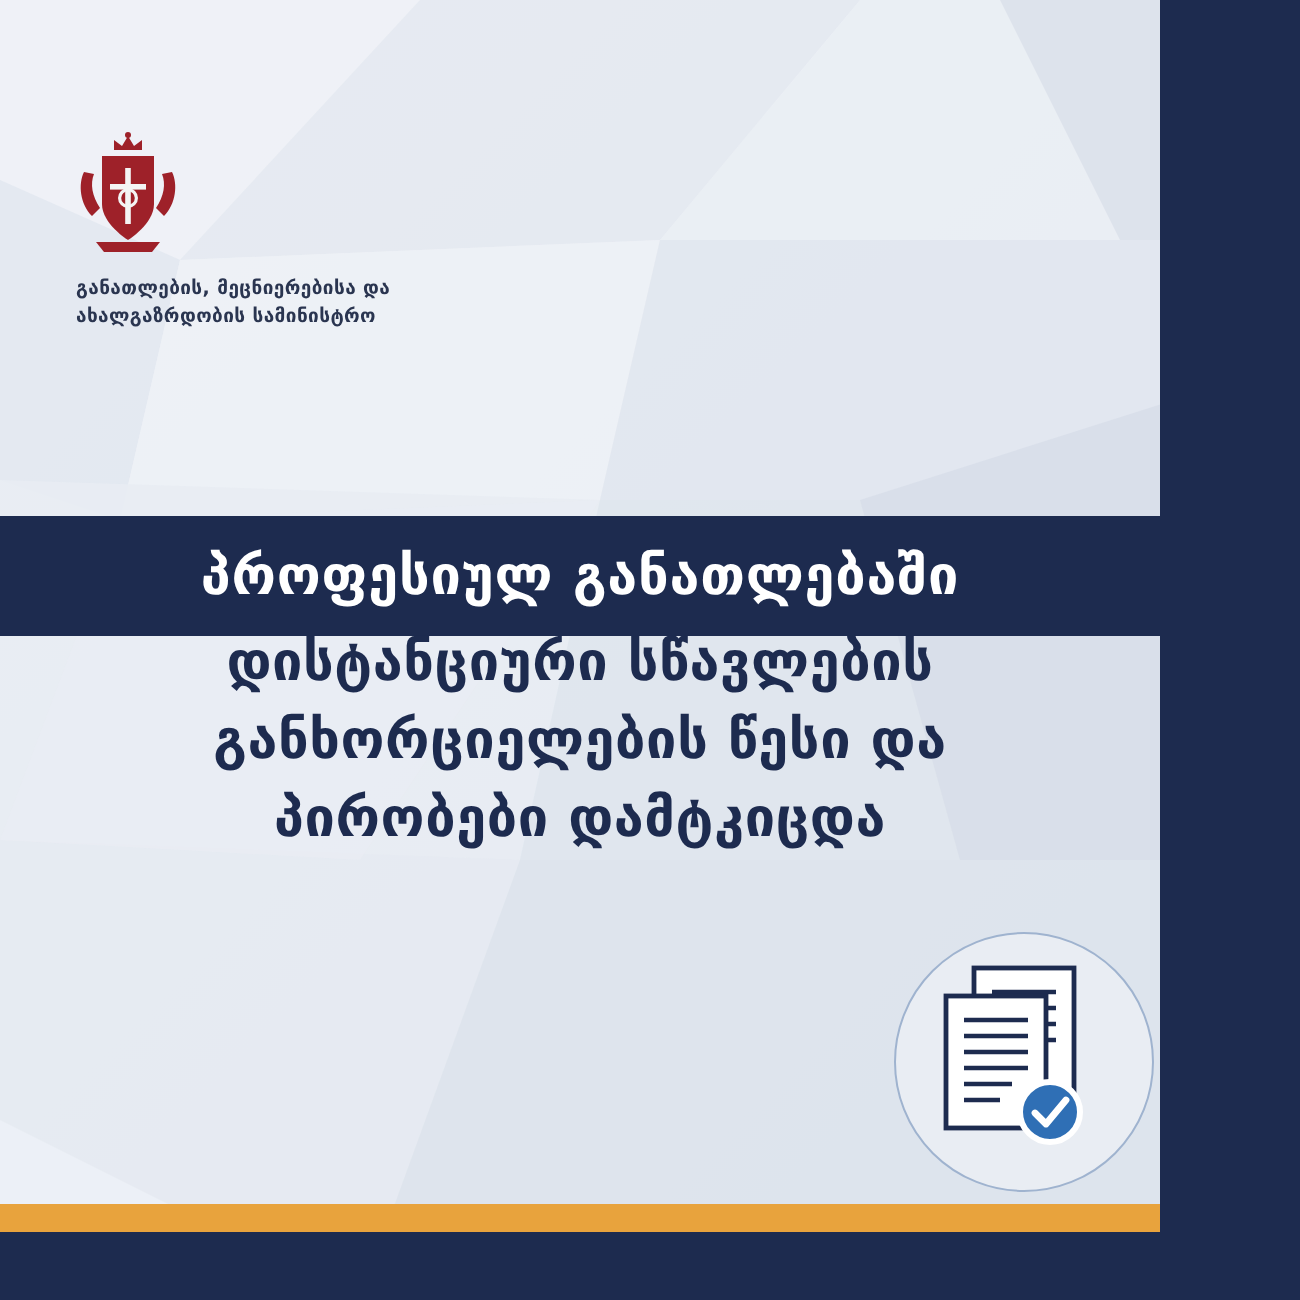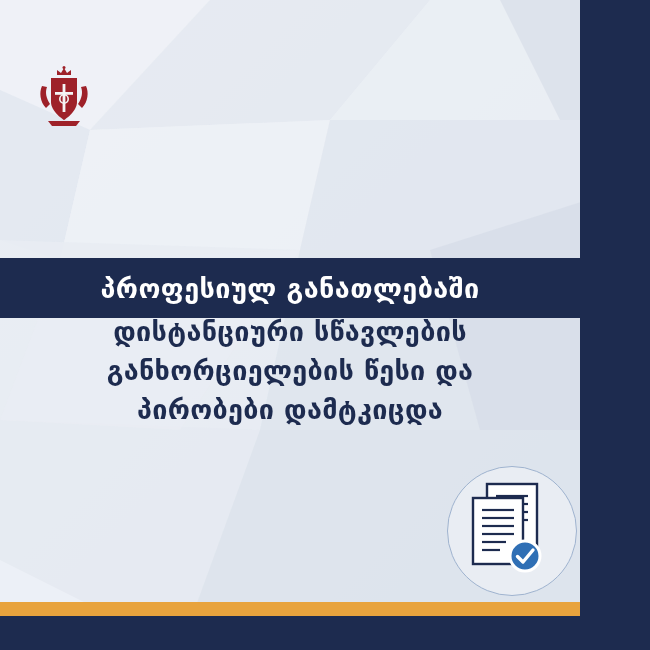--- a/index.html
+++ b/index.html
@@ -178,20 +178,22 @@
 
         <path d="M13 12 L39 12 L39 36 C39 46 26 54 26 54 C26 54 13 46 13 36 Z" fill="#9e2129"></path>
 
         <rect x="24.6" y="18" width="2.8" height="28" fill="#f4f4f4"></rect>
         <rect x="17" y="26" width="18" height="2.8" fill="#f4f4f4"></rect>
         <circle cx="26" cy="33" r="4.2" fill="none" stroke="#f4f4f4" stroke-width="1.6"></circle>
 
         <path d="M10 55 L42 55 L38 60 L14 60 Z" fill="#9e2129"></path>
       </svg>
     </div>
+    <div class="ministry-name">განათლების, მეცნიერებისა და
+ახალგაზრდობის სამინისტრო</div>
   </div>
 
   <div class="headline-band">
     <div class="headline-band-text">პროფესიულ განათლებაში</div>
   </div>
 
   <div class="headline-body">დისტანციური სწავლების
 განხორციელების წესი და
 პირობები დამტკიცდა</div>
 

